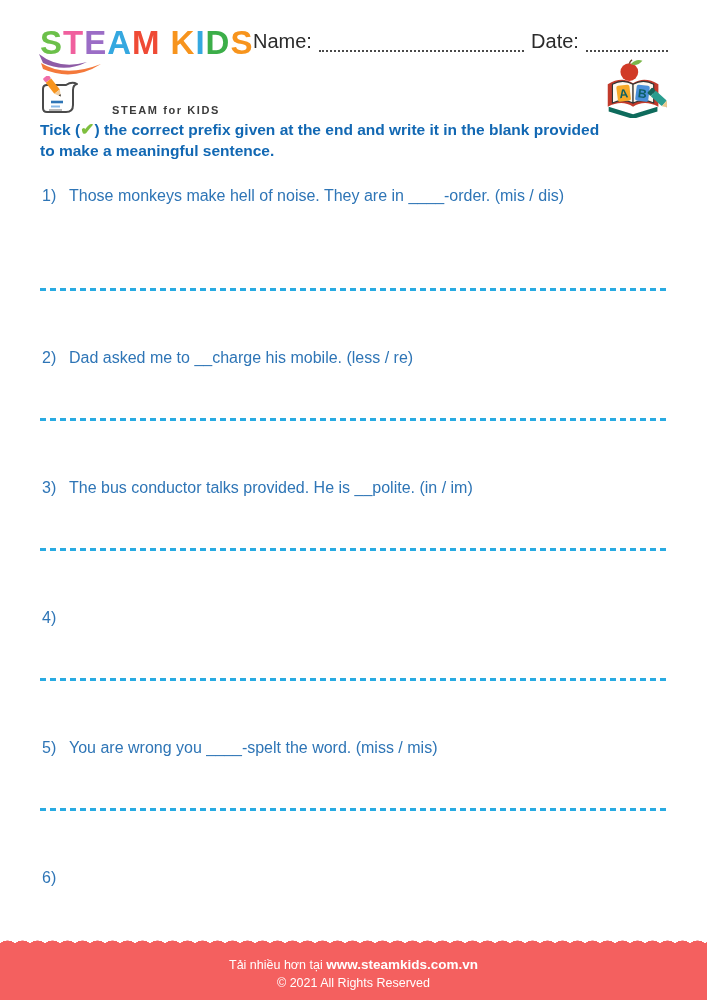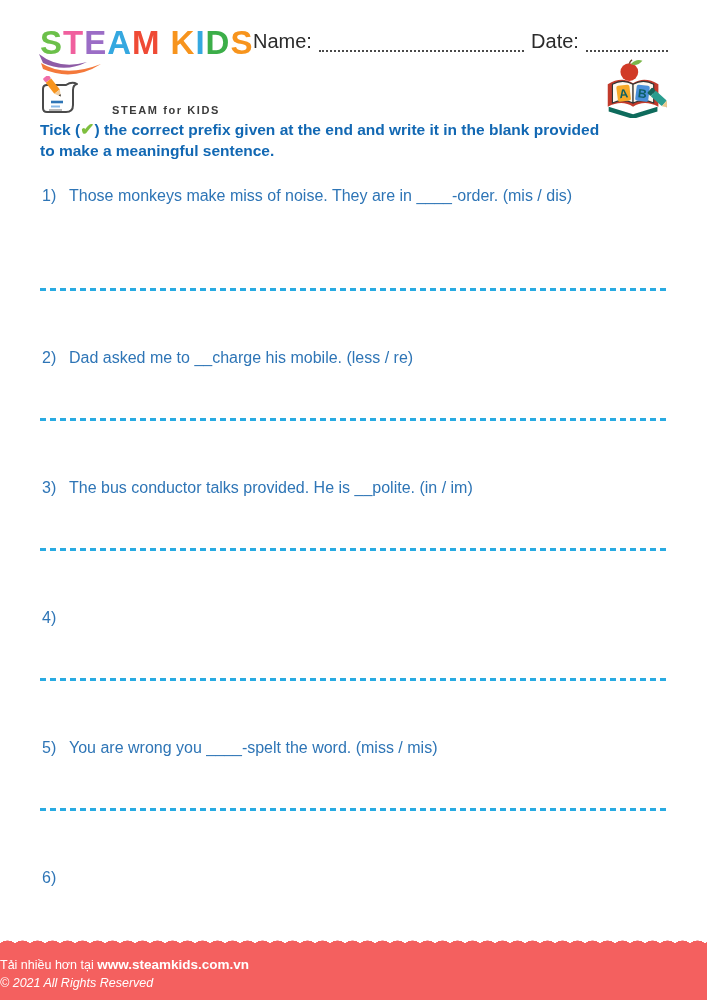--- a/index.html
+++ b/index.html
@@ -52,30 +52,30 @@
   .qnum{width:27px;flex:none;}
   .q0{top:186px}.q1{top:348px}.q2{top:478px}.q3{top:608px}.q4{top:738px}.q5{top:868px}
   .separator{
     position:absolute;left:40px;right:39px;height:3px;
     background:repeating-linear-gradient(90deg,#29ABE2 0 6px,transparent 6px 10px);
   }
   .s0{top:288px}.s1{top:418px}.s2{top:548px}.s3{top:678px}.s4{top:808px}
   
   .footer{
     position:absolute;left:0;right:0;bottom:0;height:50px;
-    background:#F4605F;color:#ffffff;text-align:left;
+    background:#F4605F;color:#ffffff;text-align:center;
   }
   .footer::before{
     content:"";position:absolute;left:0;right:0;top:-12px;height:13px;
     background-image:radial-gradient(circle at 50% 100%, #F4605F 69%, transparent 71%);
     background-size:15px 13px;background-repeat:repeat-x;
   }
   .footer-line1{padding-top:7px;font-size:12.5px;}
   .footer-line1 .bold{font-weight:bold;font-size:13.5px;}
-  .footer-line2{margin-top:4px;font-size:12.5px;font-style:italic;}
+  .footer-line2{margin-top:4px;font-size:12.5px;}
 </style>
 </head>
 <body>
 
 <div class="page">
 
   <div class="logo">
     <div class="logo-letters">
       <span class="c0">S</span><span class="c1">T</span><span class="c2">E</span><span class="c3">A</span><span class="c4">M</span><span class="c5 gapL">K</span><span class="c6">I</span><span class="c7">D</span><span class="c8">S</span>
     </div>
@@ -132,21 +132,21 @@
     </svg>
   </div>
 
   <div class="instructions">
     <span>Tick (</span><span class="check">✔</span><span>) the correct prefix given at the end and write it in the blank provided</span><br>
     <span>to make a meaningful sentence.</span>
   </div>
 
   <div class="question q0">
     <span class="qnum">1)</span>
-    <span>Those monkeys make miss of noise. They are in ____-order. (mis / dis)</span>
+    <span>Those monkeys make hell of noise. They are in ____-order. (mis / dis)</span>
   </div>
   <div class="separator s0"></div>
 
   <div class="question q1">
     <span class="qnum">2)</span>
     <span>Dad asked me to __charge his mobile. (less / re)</span>
   </div>
   <div class="separator s1"></div>
 
   <div class="question q2">

